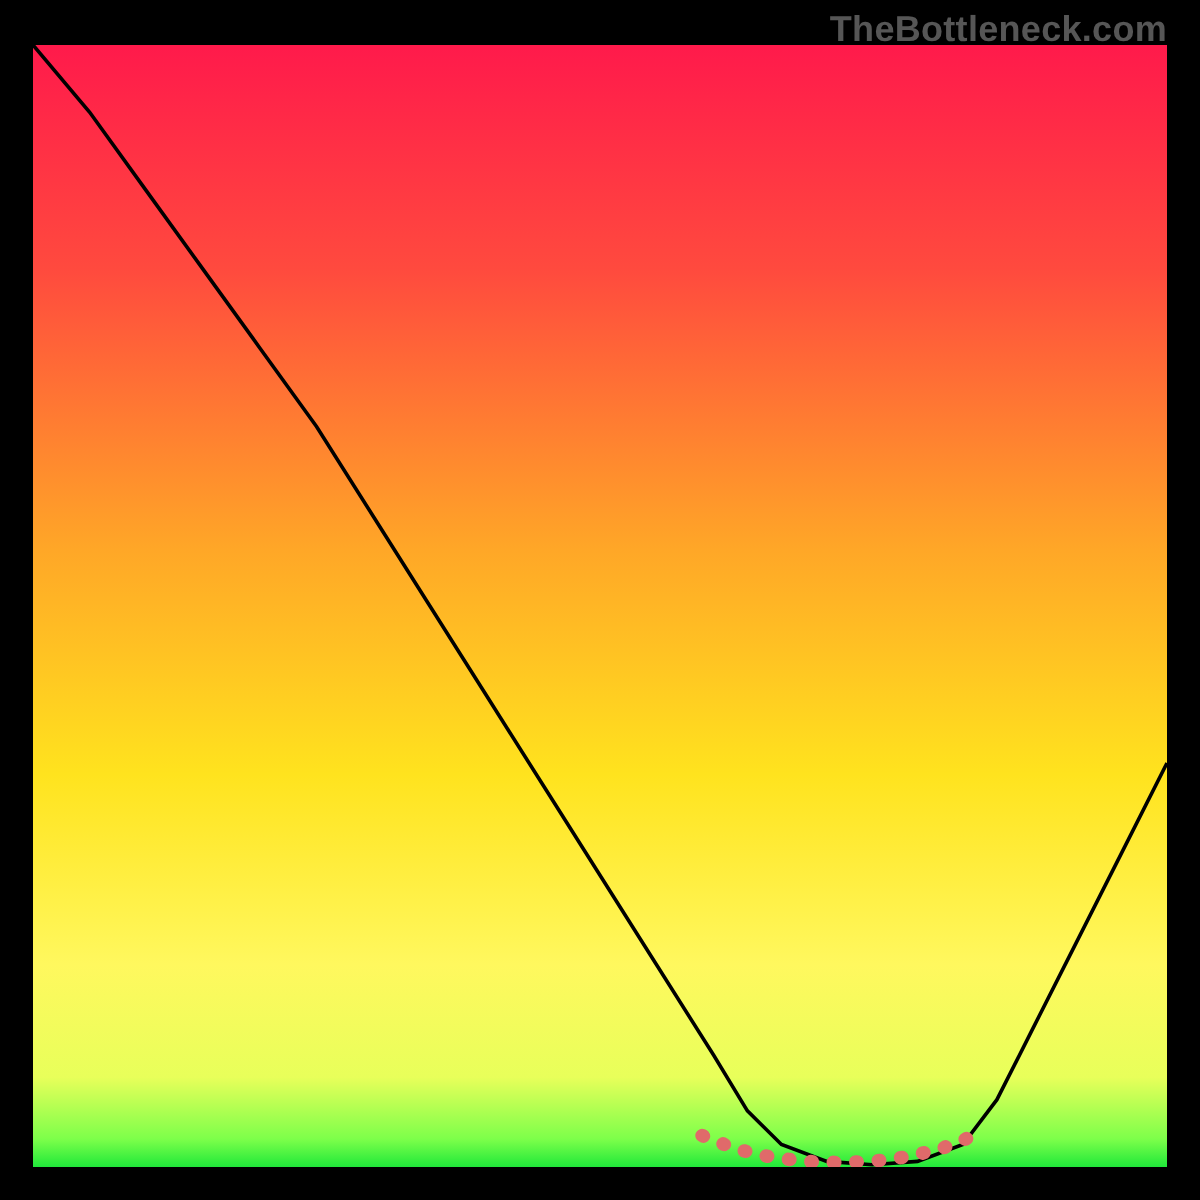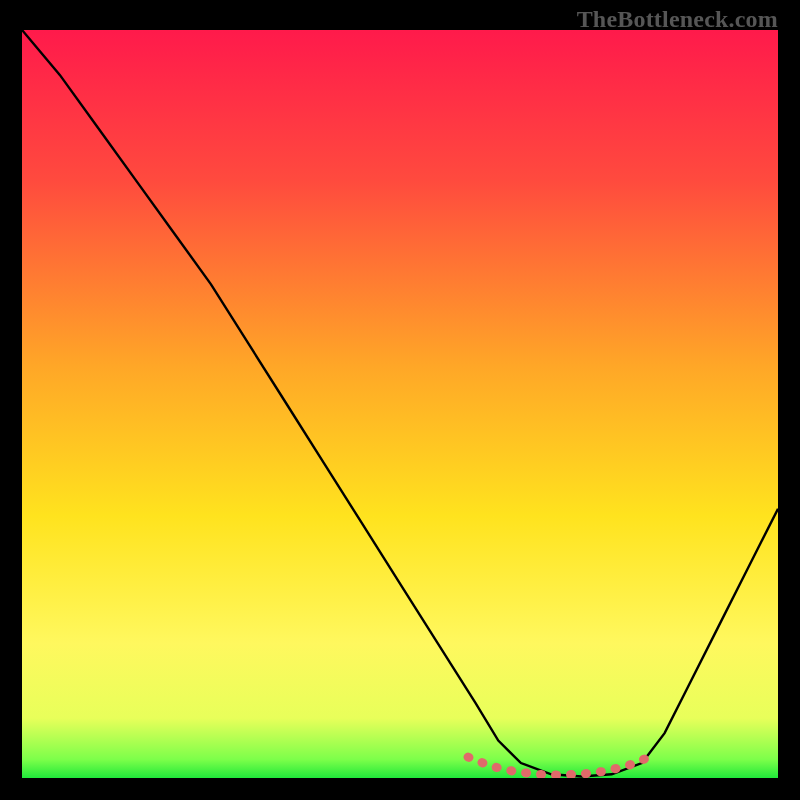--- a/index.html
+++ b/index.html
@@ -2,21 +2,21 @@
 <html><head>
 <meta charset="utf-8">
 <style>
   * { margin: 0; padding: 0; box-sizing: border-box; }
   html, body { width: 800px; height: 800px; overflow: hidden; background: #000; }
   .frame { position: relative; width: 800px; height: 800px; background: #000; }
   .watermark {
     position: absolute;
     top: 6px;
     right: 22px;
-    font-family: Liberation Serif, serif;
+    font-family: Liberation Sans, sans-serif;
     font-size: 24px;
     font-weight: 600;
     color: #565656;
     letter-spacing: 0.2px;
   }
   .plot {
     position: absolute;
     left: 22px;
     top: 30px;
     width: 756px;

